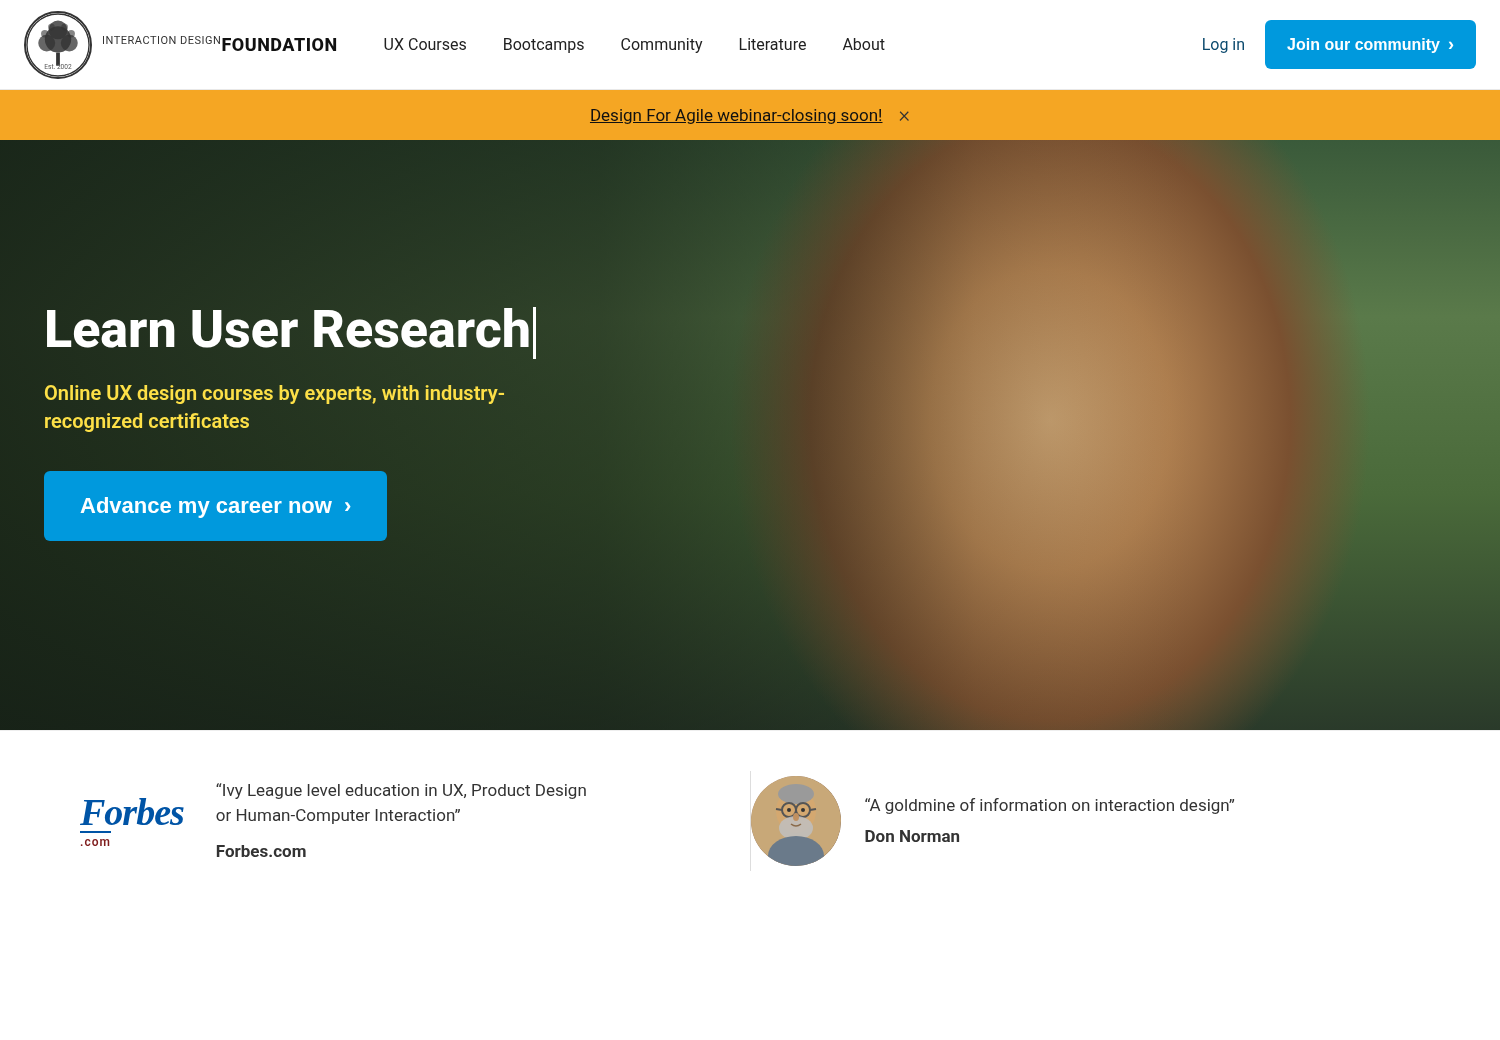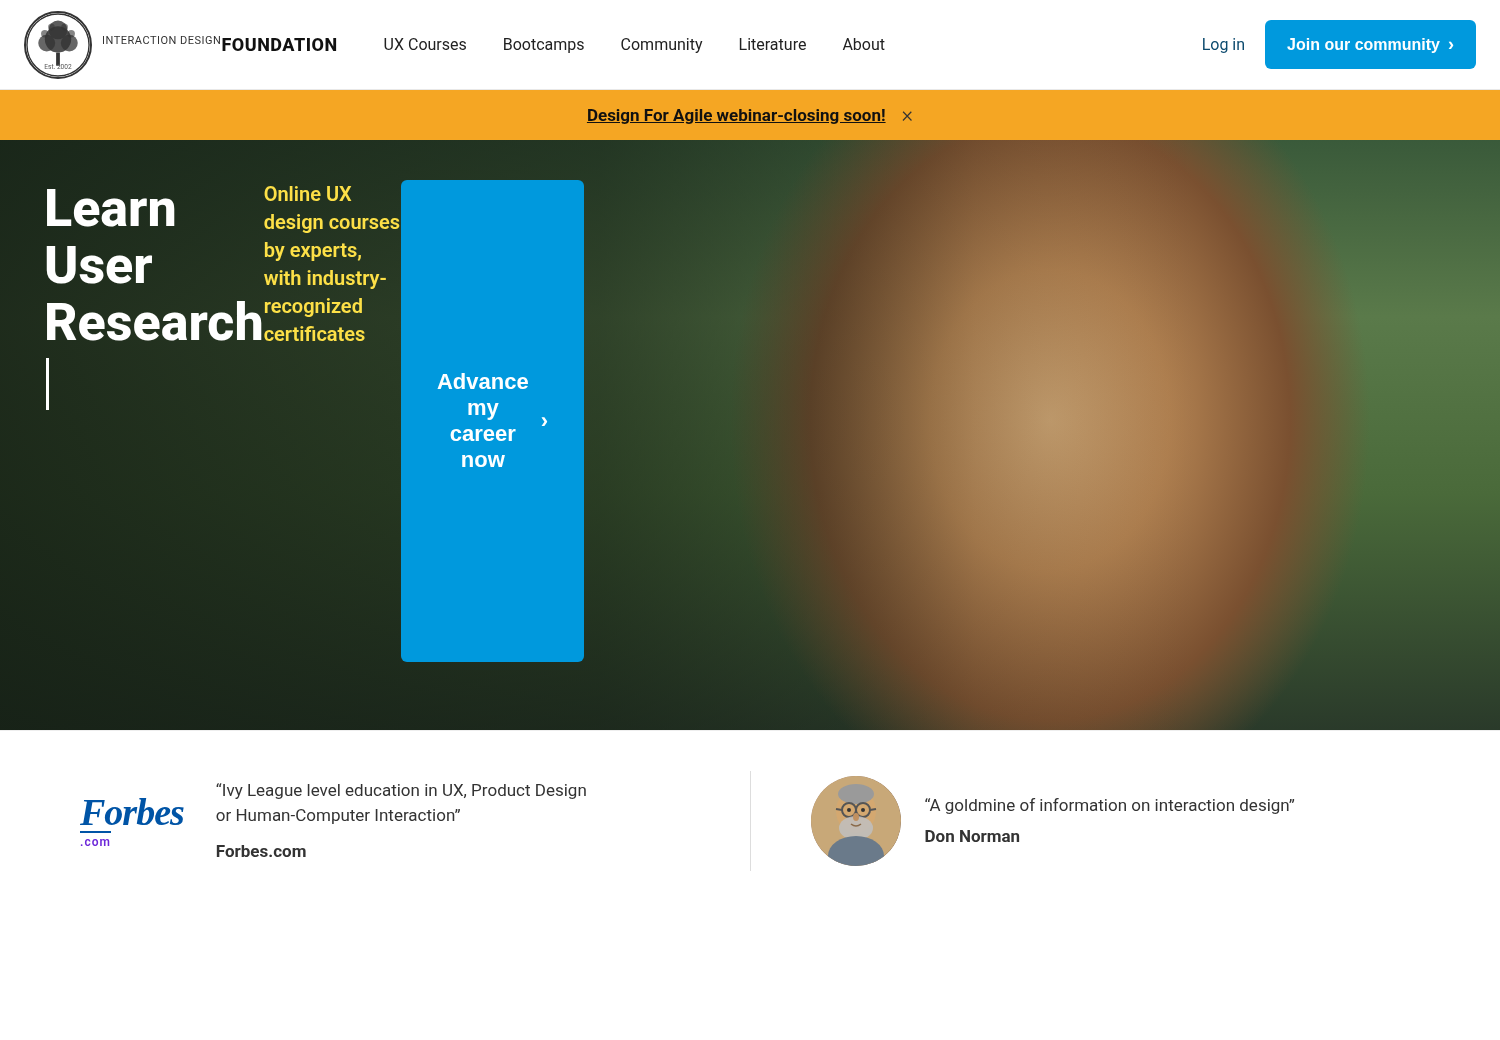--- a/index.html
+++ b/index.html
@@ -103,21 +103,21 @@
       background: #f5a623;
       padding: 14px 24px;
       display: flex;
       align-items: center;
       justify-content: center;
       gap: 16px;
       position: relative;
     }
     .announcement-banner a {
       font-size: 17px;
-      font-weight: 700;
+      font-weight: 400;
       color: #111;
       text-decoration: underline;
       cursor: pointer;
     }
     .close-btn {
       font-size: 22px;
       color: #333;
       cursor: pointer;
       font-weight: 300;
       line-height: 1;
@@ -152,21 +152,21 @@
       z-index: 0;
     }
 
     .hero-content {
       position: absolute;
       left: 24px;
       top: 0;
       bottom: 0;
       width: 580px;
       display: flex;
-      flex-direction: row;
+      flex-direction: column;
       justify-content: center;
       padding: 40px 20px;
       z-index: 2;
     }
     .hero-title {
       font-size: 52px;
       font-weight: 800;
       color: #fff;
       line-height: 1.1;
       margin-bottom: 20px;
@@ -226,21 +226,20 @@
       border-top: 5px solid transparent;
       border-bottom: 5px solid transparent;
       border-left: 9px solid #fff;
       margin-left: 2px;
     }
 
     
     .testimonials {
       display: flex;
       padding: 40px 80px;
-      gap: 60px;
       background: #fff;
       border-top: 1px solid #eee;
     }
     .testimonial-left {
       display: flex;
       align-items: center;
       gap: 32px;
       flex: 1;
     }
     .forbes-logo {
@@ -253,21 +252,21 @@
       font-size: 38px;
       font-weight: 900;
       color: #0054a6;
       font-style: italic;
       letter-spacing: -1px;
       line-height: 1;
       font-family: Georgia, serif;
     }
     .forbes-com {
       font-size: 12px;
-      color: #6d28d9;
+      color: #7f1d1d;
       font-weight: 600;
       border-top: 2px solid #0054a6;
       padding-top: 2px;
       letter-spacing: 1px;
     }
     .testimonial-quote {
       font-size: 17px;
       color: #333;
       line-height: 1.5;
       max-width: 380px;

